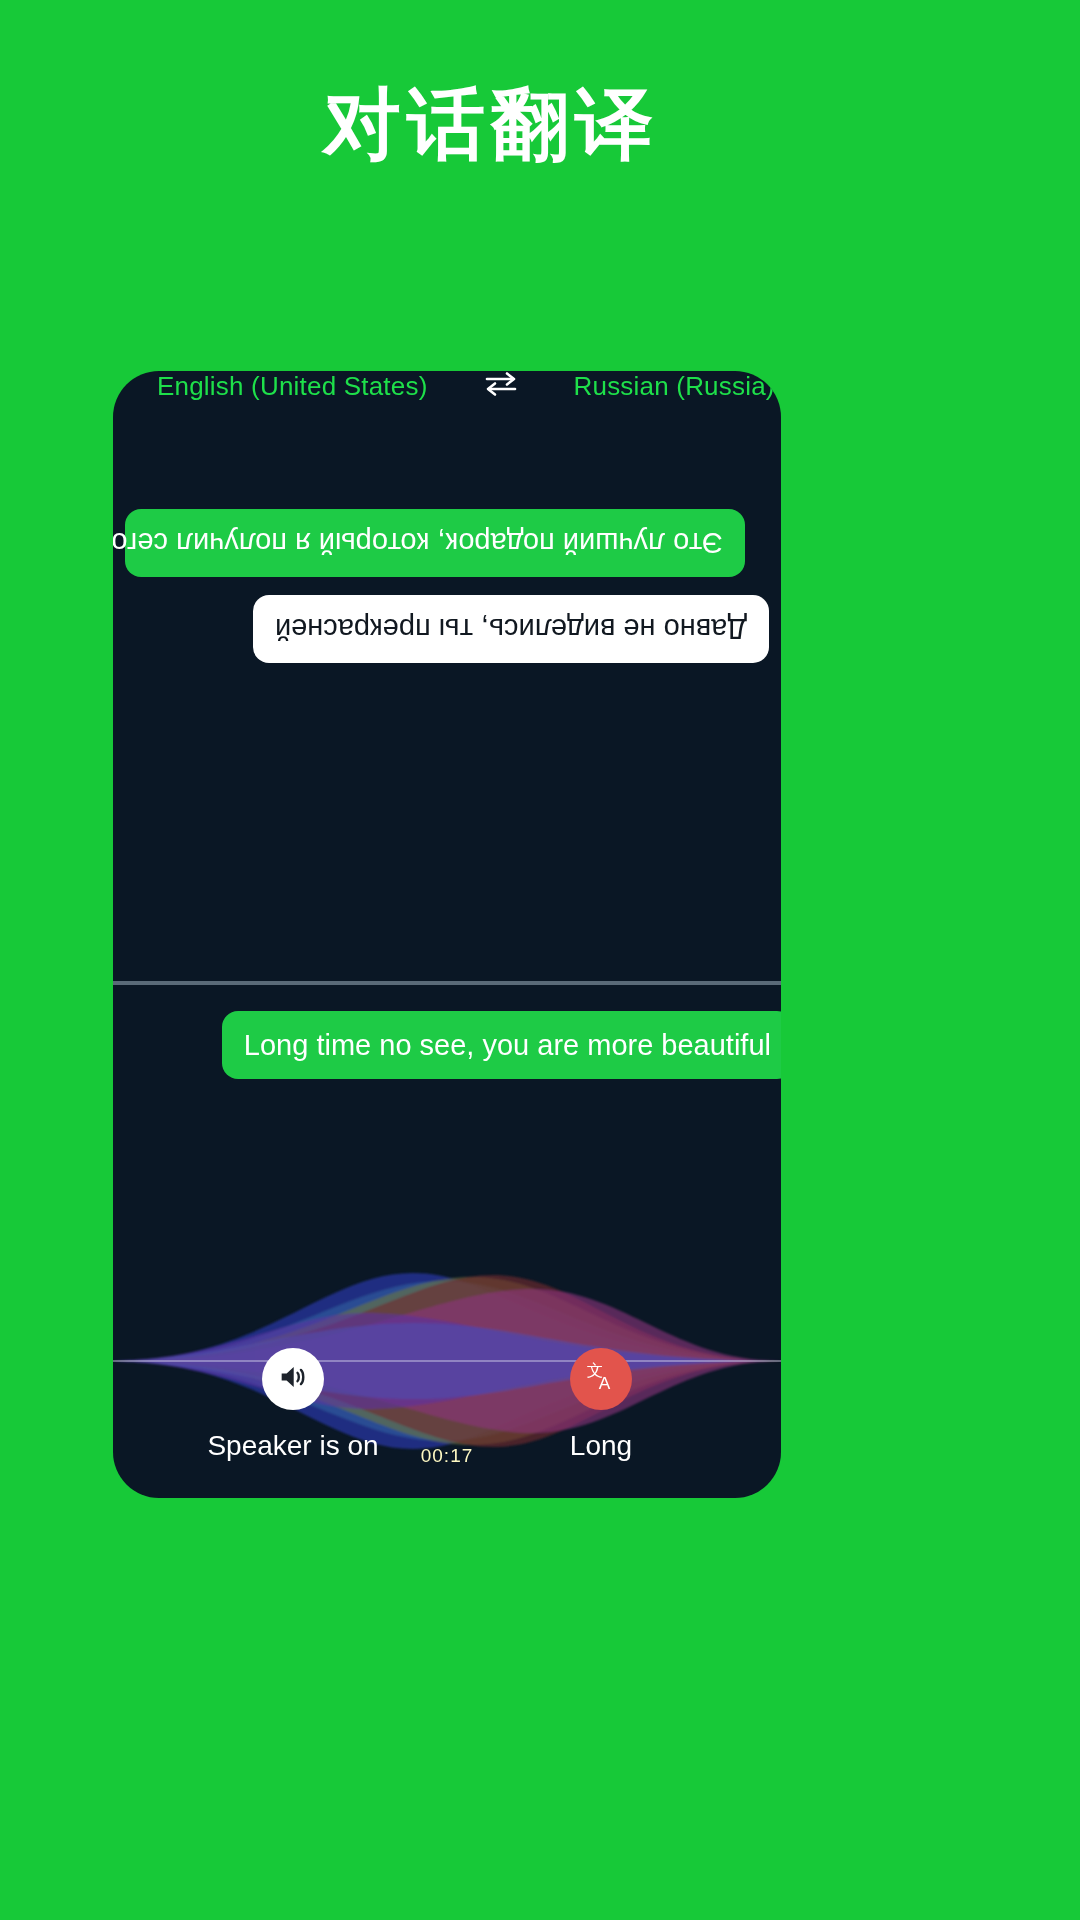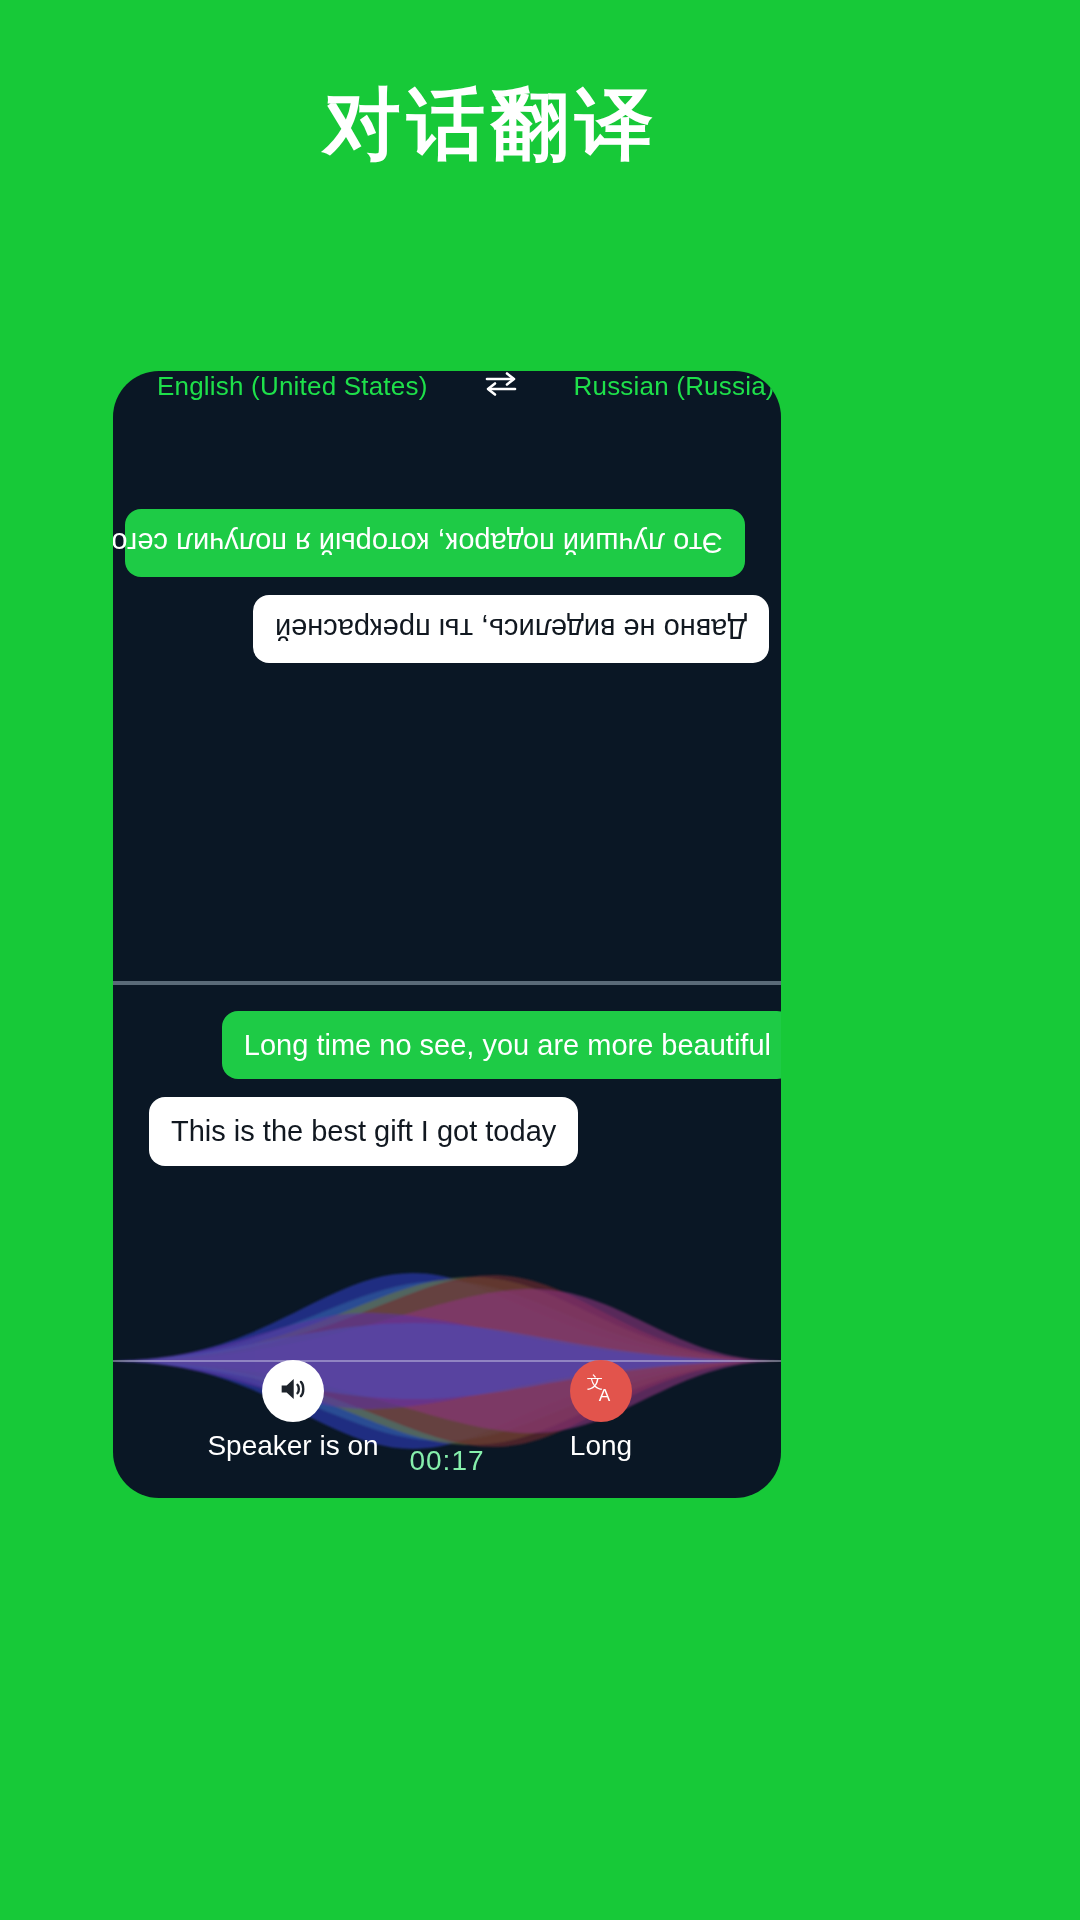--- a/index.html
+++ b/index.html
@@ -128,22 +128,22 @@
   }
   .waveform svg { display: block; width: 100%; height: 100%; }
 
   
   .timer {
     position: absolute;
     top: 1074px;
     left: 0;
     width: 100%;
     text-align: center;
-    color: #86efac;
-    font-size: 28px;
+    color: #fef9c3;
+    font-size: 19px;
     letter-spacing: 1px;
   }
 
   
   .controls {
     position: absolute;
     bottom: 36px;
     left: 0;
     width: 100%;
     display: flex;
@@ -161,21 +161,21 @@
     width: 62px;
     height: 62px;
     border-radius: 50%;
     display: flex;
     align-items: center;
     justify-content: center;
   }
   .ctrl-circle.light { background: #ffffff; }
   .ctrl-circle.danger { background: #e2544c; }
   .ctrl-label {
-    margin-top: 8px;
+    margin-top: 20px;
     color: #ffffff;
     font-size: 28px;
     white-space: nowrap;
   }
 </style>
 </head>
 <body>
 
 <div class="page-title">对话翻译</div>
 
@@ -203,23 +203,20 @@
     <div class="bubble-row right">
       <div class="bubble green">Это лучший подарок, который я получил сегодня</div>
     </div>
   </div>
 
   <div class="divider"></div>
 
   <div class="conv-bottom">
     <div class="bubble-row right">
       <div class="bubble green">Long time no see, you are more beautiful</div>
-    </div>
-    <div class="bubble-row left">
-      <div class="bubble white">This is the best gift I got today</div>
     </div>
   </div>
 
   <div class="waveform">
     <svg viewBox="0 0 668 220" preserveAspectRatio="none">
       <defs>
         <filter id="soft">
             <feGaussianBlur stdDeviation="1.2"></feGaussianBlur>
           </filter>
       </defs>

